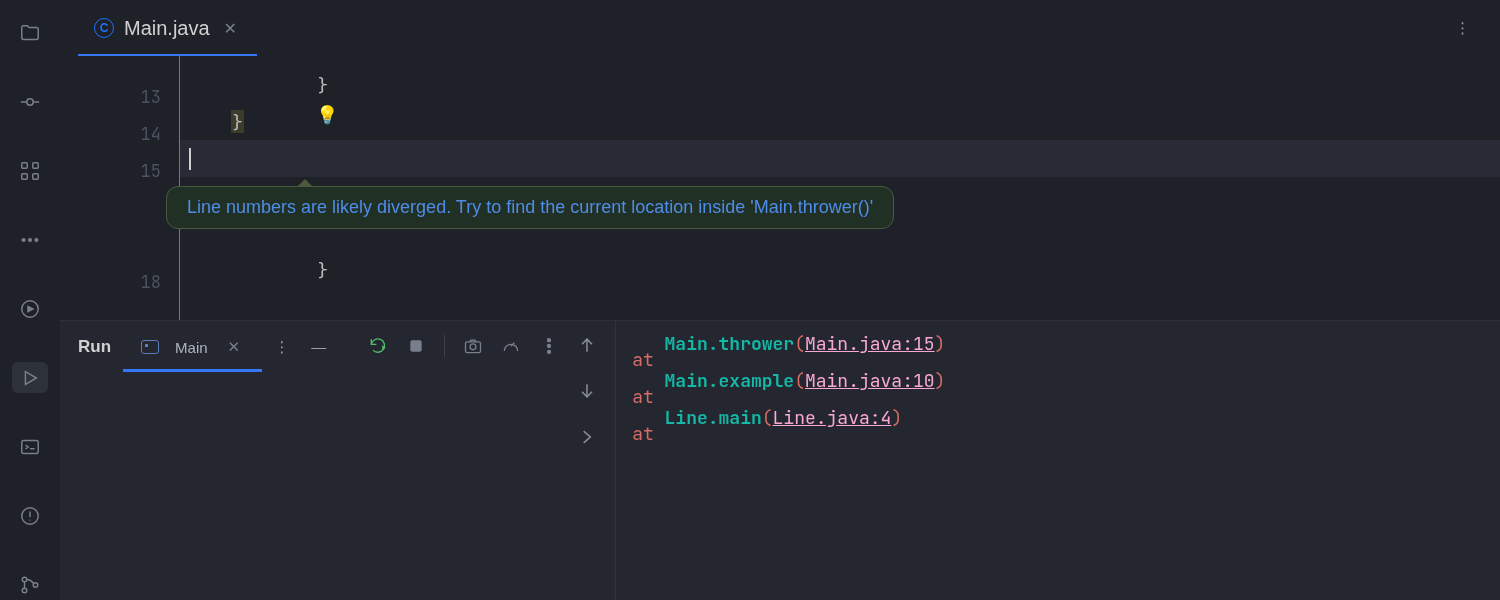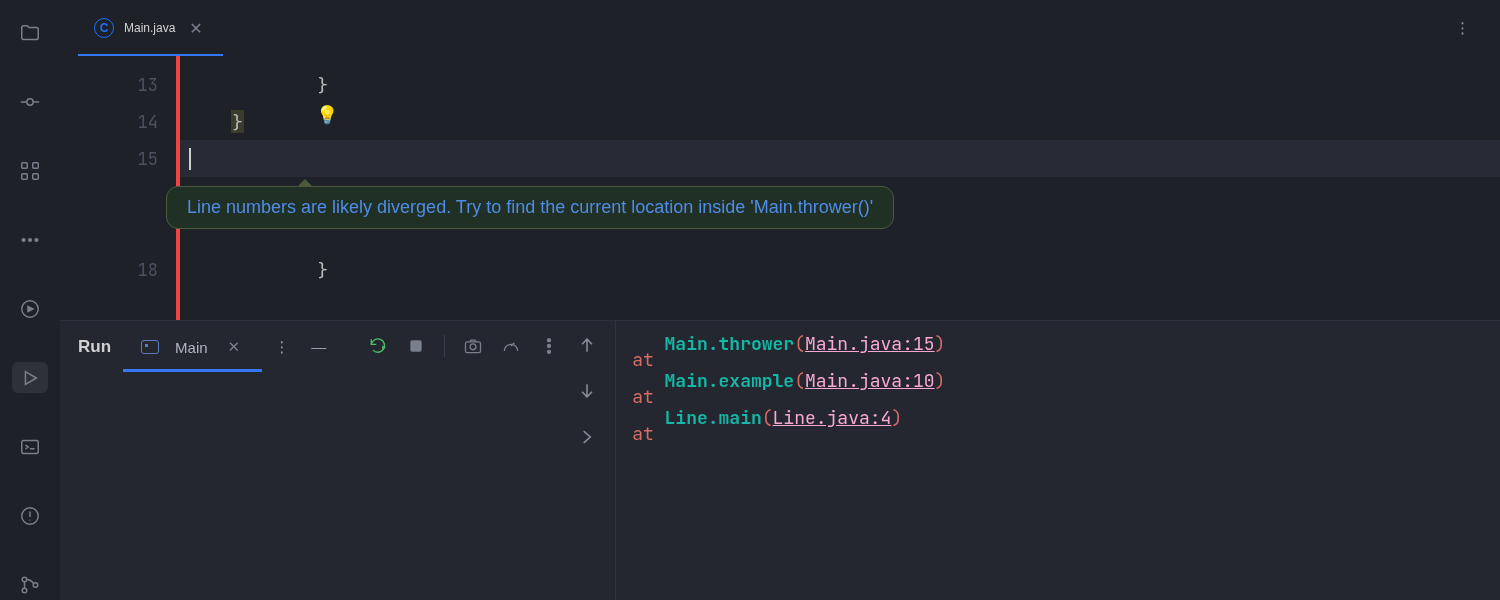--- a/index.html
+++ b/index.html
@@ -70,43 +70,43 @@
   width: 20px; height: 20px;
   border: 1.5px solid #1f6fff;
   border-radius: 50%;
   display: inline-flex;
   align-items: center;
   justify-content: center;
   color: #1f6fff;
   font-size: 12px;
   font-weight: 700;
 }
-.tab-filename { color: #d0d0d0; font-size: 12px; }
+.tab-filename { color: #d0d0d0; font-size: 20px; }
 .tab-close { color: #7a7f8c; font-size: 16px; cursor: pointer; padding: 0 4px; }
 .tab-kebab {
   margin-left: auto;
   margin-right: 20px;
   color: #9aa0aa;
   cursor: pointer;
   padding: 6px 10px;
 }
 .editor-area {
   flex: 1;
   display: flex;
   font-family: "JetBrains Mono", "Menlo", "Consolas", monospace;
   font-size: 18px;
   position: relative;
   background: #1e2128;
   overflow: hidden;
 }
 .gutter {
   width: 120px;
   flex-shrink: 0;
-  border-right: 4px solid #ef4444;
-  padding-top: 10px;
+  border-right: 1px solid #ef4444;
+  padding-top: 22px;
   background: #1e2128;
 }
 .gutter-line {
   height: 37px;
   display: flex;
   align-items: center;
   justify-content: flex-end;
   padding-right: 18px;
   color: #4c5260;
   font-size: 17px;

